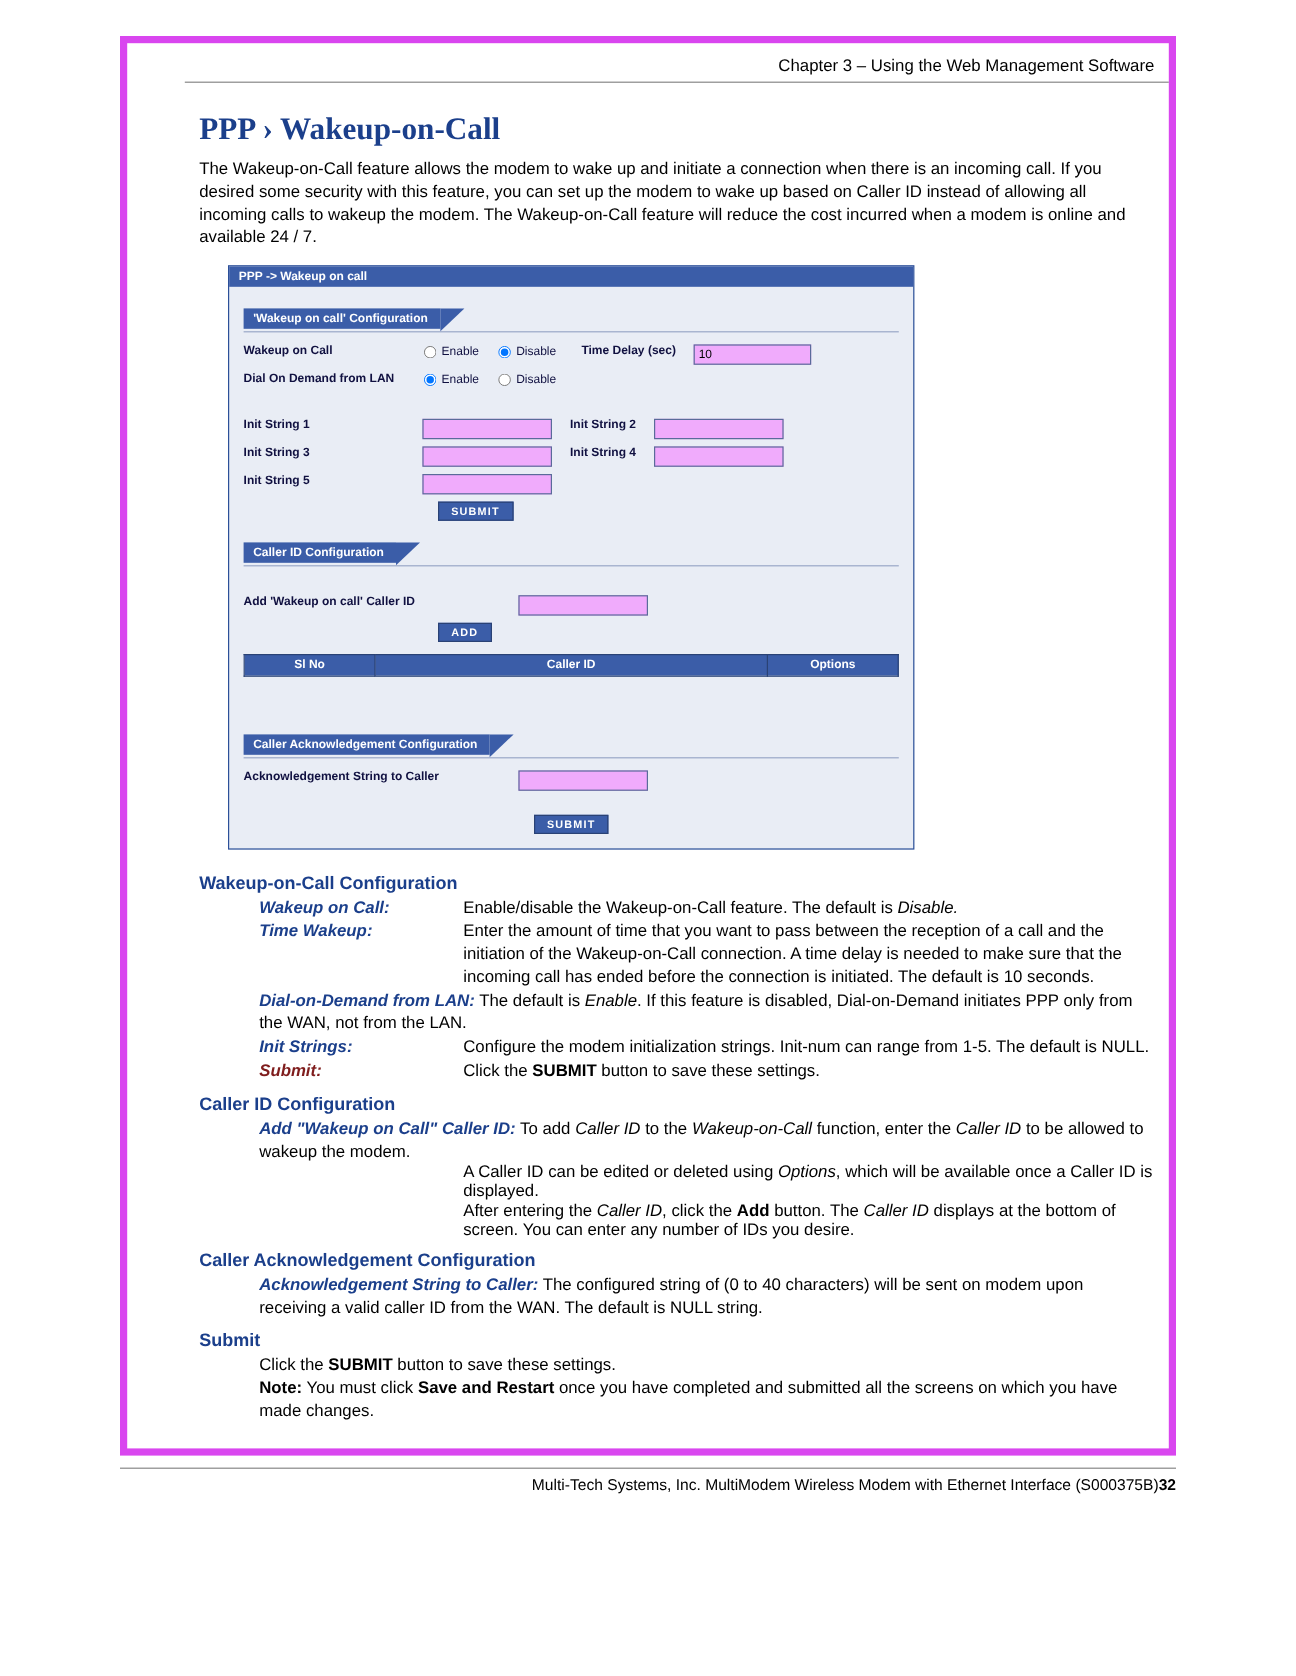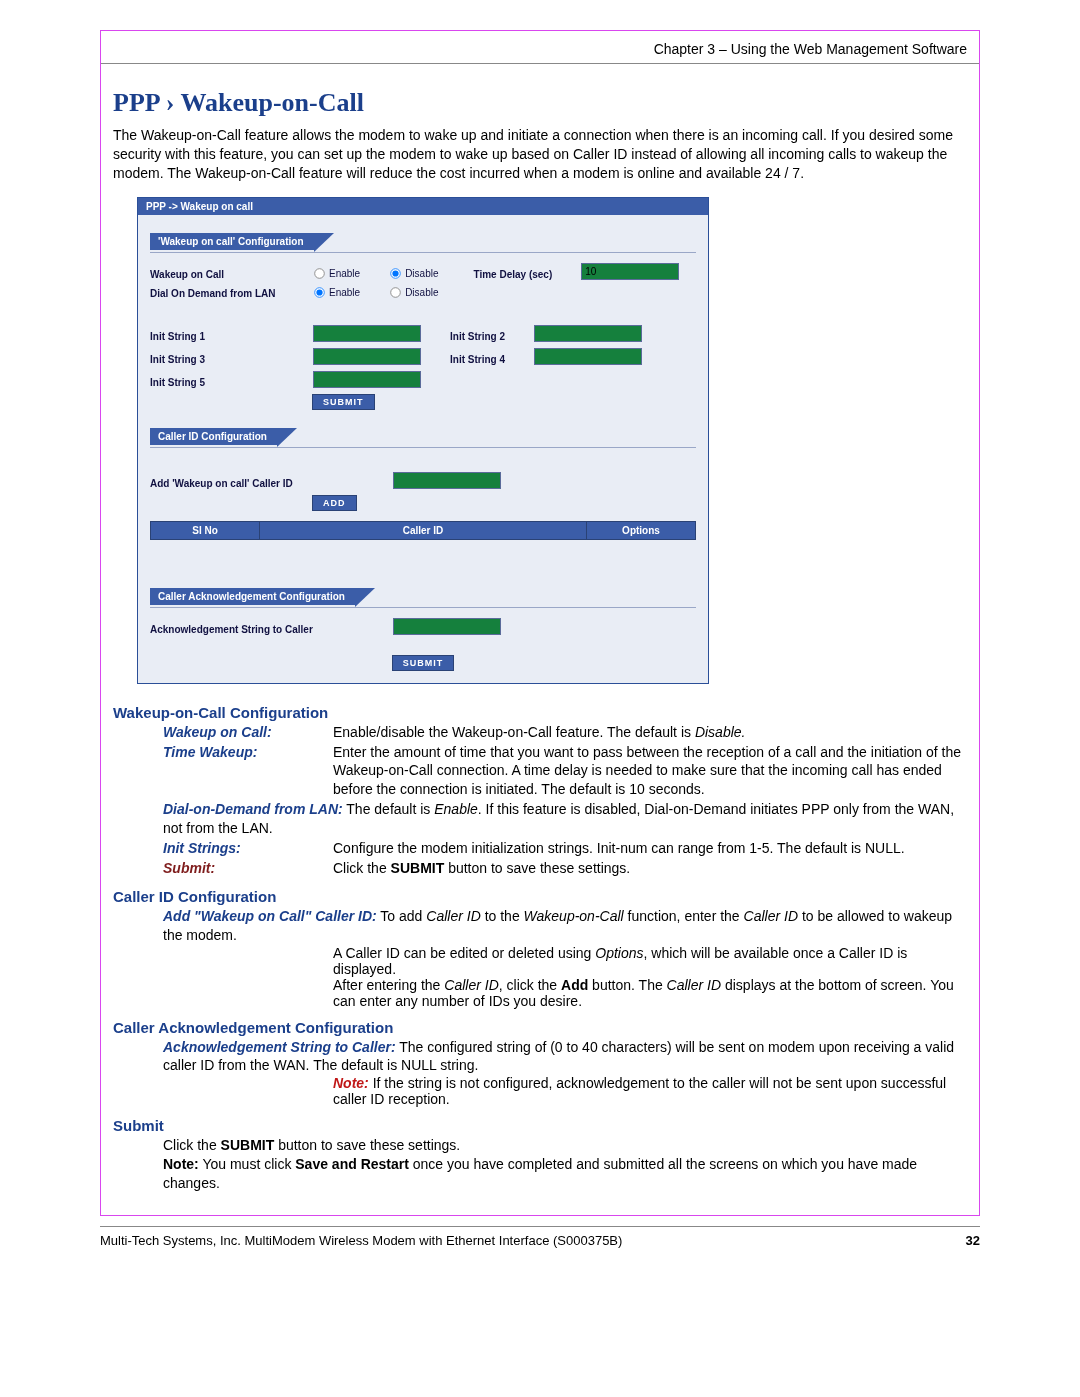--- a/index.html
+++ b/index.html
@@ -12,25 +12,26 @@
   .page {
     width: 1080px;
     min-height: 1397px;
     margin: 0 auto;
     position: relative;
     box-sizing: border-box;
     padding: 30px 0 20px 0;
   }
   .frame {
     margin: 0 100px;
-    border: 1px solid #d946ef;
+    border: 6px solid #d946ef;
     min-height: 1150px;
     box-sizing: border-box;
     position: relative;
     padding-bottom: 10px;
+    padding-left: 48px;
   }
   .chapter-header {
     text-align: right;
     padding: 10px 12px 6px 12px;
     font-size: 14px;
     color: #000;
   }
   .hr { border-bottom:1px solid #888; margin:0 0 24px 0; }
   .content { padding: 0 12px 12px 12px; }
   .title {
@@ -68,27 +69,27 @@
     font-size:10px;
     padding:3px 10px 3px 8px;
     position:relative;
   }
   .ui .sec-tab::after{
     content:""; position:absolute; right:-20px; top:0; border-top:0 solid transparent;
     border-bottom:19px solid transparent; border-left:20px solid #3b5da8;
   }
   .ui .sec-wrap { margin: 8px 0 6px 0; }
   .ui hr { border:0; border-top:1px solid #9aa7c7; margin:2px 0 10px 0;}
-  .ui .row { display:flex; align-items:flex-end; margin:6px 0; gap:23px;}
+  .ui .row { display:flex; align-items:flex-start; margin:6px 0; gap:9px;}
   .ui .lbl { width:140px; font-weight:bold; font-size:10px;}
   .ui .opt { display:inline-flex; align-items:center; font-size:10px; gap:3px; margin-right:6px;}
   .ui input[type=radio]{ transform:scale(0.8); margin:0;}
   .ui .midlbl { font-weight:bold; font-size:10px; margin:0 6px; }
   .ui input[type=text]{
-    border:1px solid #5a6b9a; height:15px; font-size:10px; padding:0 3px; background:#15803d;
+    border:1px solid #5a6b9a; height:15px; font-size:10px; padding:0 3px; background:#f0abfc;
   }
   .ui .small-in { width:90px; }
   .ui .mid-in { width:100px; }
   .ui .btn {
     display:inline-block; background:#3b5da8; color:#fff; border:1px solid #2a4275;
     font-size:9px; font-weight:bold; padding:2px 10px; letter-spacing:1px; cursor:pointer;
   }
   .ui .center { text-align:left; padding-left:162px; margin:6px 0 10px 0;}
   .ui table.list { width:100%; border-collapse:collapse; font-size:10px; margin-top:2px;}
   .ui table.list th { background:#3b5da8; color:#fff; font-weight:bold; padding:3px 6px; border:1px solid #2a4275;}
@@ -103,21 +104,21 @@
   .def-body { flex:1;}
   .indent-body { margin-left:220px; }
   .note-label { color:#c01717; font-weight:bold; font-style:italic;}
   em { font-style:italic;}
   b { font-weight:bold;}
 
   .page-footer {
     margin: 10px 100px 0 100px;
     border-top:1px solid #888;
     font-size: 13px; padding-top:6px;
-    display:flex; justify-content:space-between;
+    display:flex; justify-content:flex-end;
   }
   .page-footer .pn { font-weight:bold; }
 </style>
 </head>
 <body>
 
 <div class="page">
   <div class="frame">
     <div class="chapter-header">Chapter 3 – Using the Web Management Software</div>
     <div class="hr"></div>
@@ -255,23 +256,20 @@
       <div class="indent-body">
         <span>After entering the </span><em>Caller ID</em><span>, click the </span><b>Add</b><span> button. The </span><em>Caller ID</em><span> displays at the bottom of screen. You can enter any number of IDs you desire.</span>
       </div>
 
       <div class="sec-h">Caller Acknowledgement Configuration</div>
       <div class="def-block">
         <div>
           <span class="def-term" style="width:auto;display:inline">Acknowledgement String to Caller:</span><span> The configured string of (0 to 40 characters) will be sent on modem upon receiving a valid caller ID from the WAN. The default is NULL string.</span>
         </div>
       </div>
-      <div class="indent-body">
-        <span class="note-label">Note:</span><span> If the string is not configured, acknowledgement to the caller will not be sent upon successful caller ID reception.</span>
-      </div>
 
       <div class="sec-h">Submit</div>
       <div class="def-block">
         <div><span>Click the </span><b>SUBMIT</b><span> button to save these settings.</span></div>
         <div><b>Note:</b><span> You must click </span><b>Save and Restart</b><span> once you have completed and submitted all the screens on which you have made changes.</span></div>
       </div>
 
     </div>
   </div>
   <div class="page-footer">

